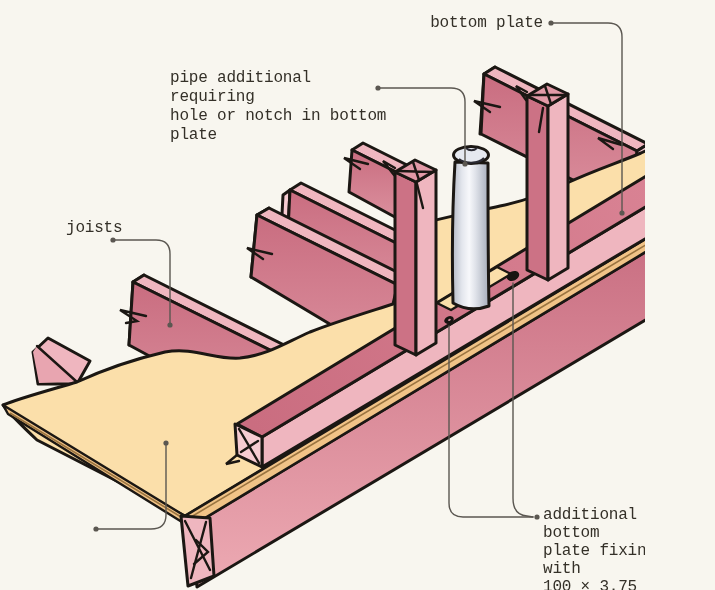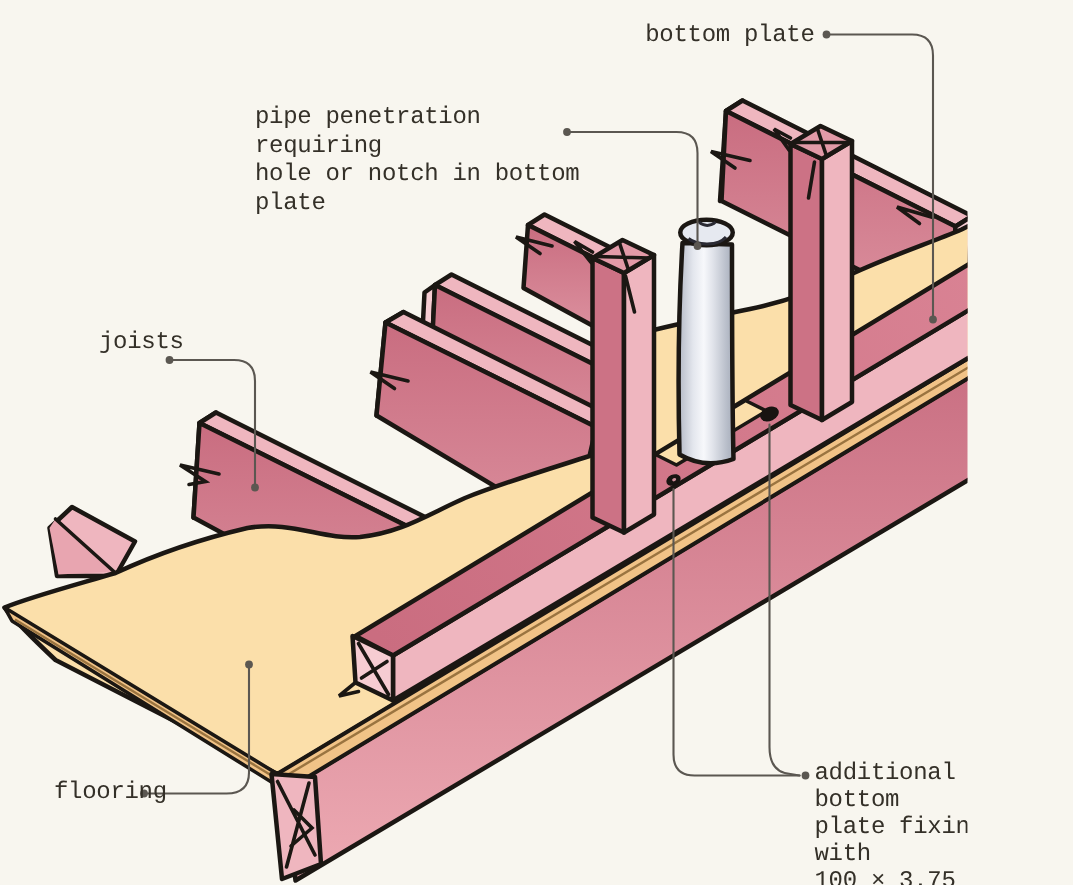--- a/index.html
+++ b/index.html
@@ -195,22 +195,21 @@
     </g>
     <g>
       <path class="leader" d="M449,314 L449,491 Q449,505 463,505 L533,505"></path>
       <path class="leader" d="M513,271 L513,486 Q513,503 527,504 L533,505"></path>
       <circle class="ldot" cx="537" cy="505" r="2.6"></circle>
     </g>
   </g>
 </svg>
 
   <div class="label" id="lbl-bottom-plate">bottom plate</div>
-  <div class="label" id="lbl-pipe">pipe penetration requiring
+  <div class="label" id="lbl-pipe">pipe additional requiring
 hole or notch in bottom plate</div>
   <div class="label" id="lbl-joists">joists</div>
-  <div class="label" id="lbl-flooring">flooring</div>
   <div class="label small-lh" id="lbl-nail-note">additional bottom
 plate fixing with
 100 × 3.75 mm nail
 into joists on each
 side of notch</div>
 </div>
 
 </body></html>

